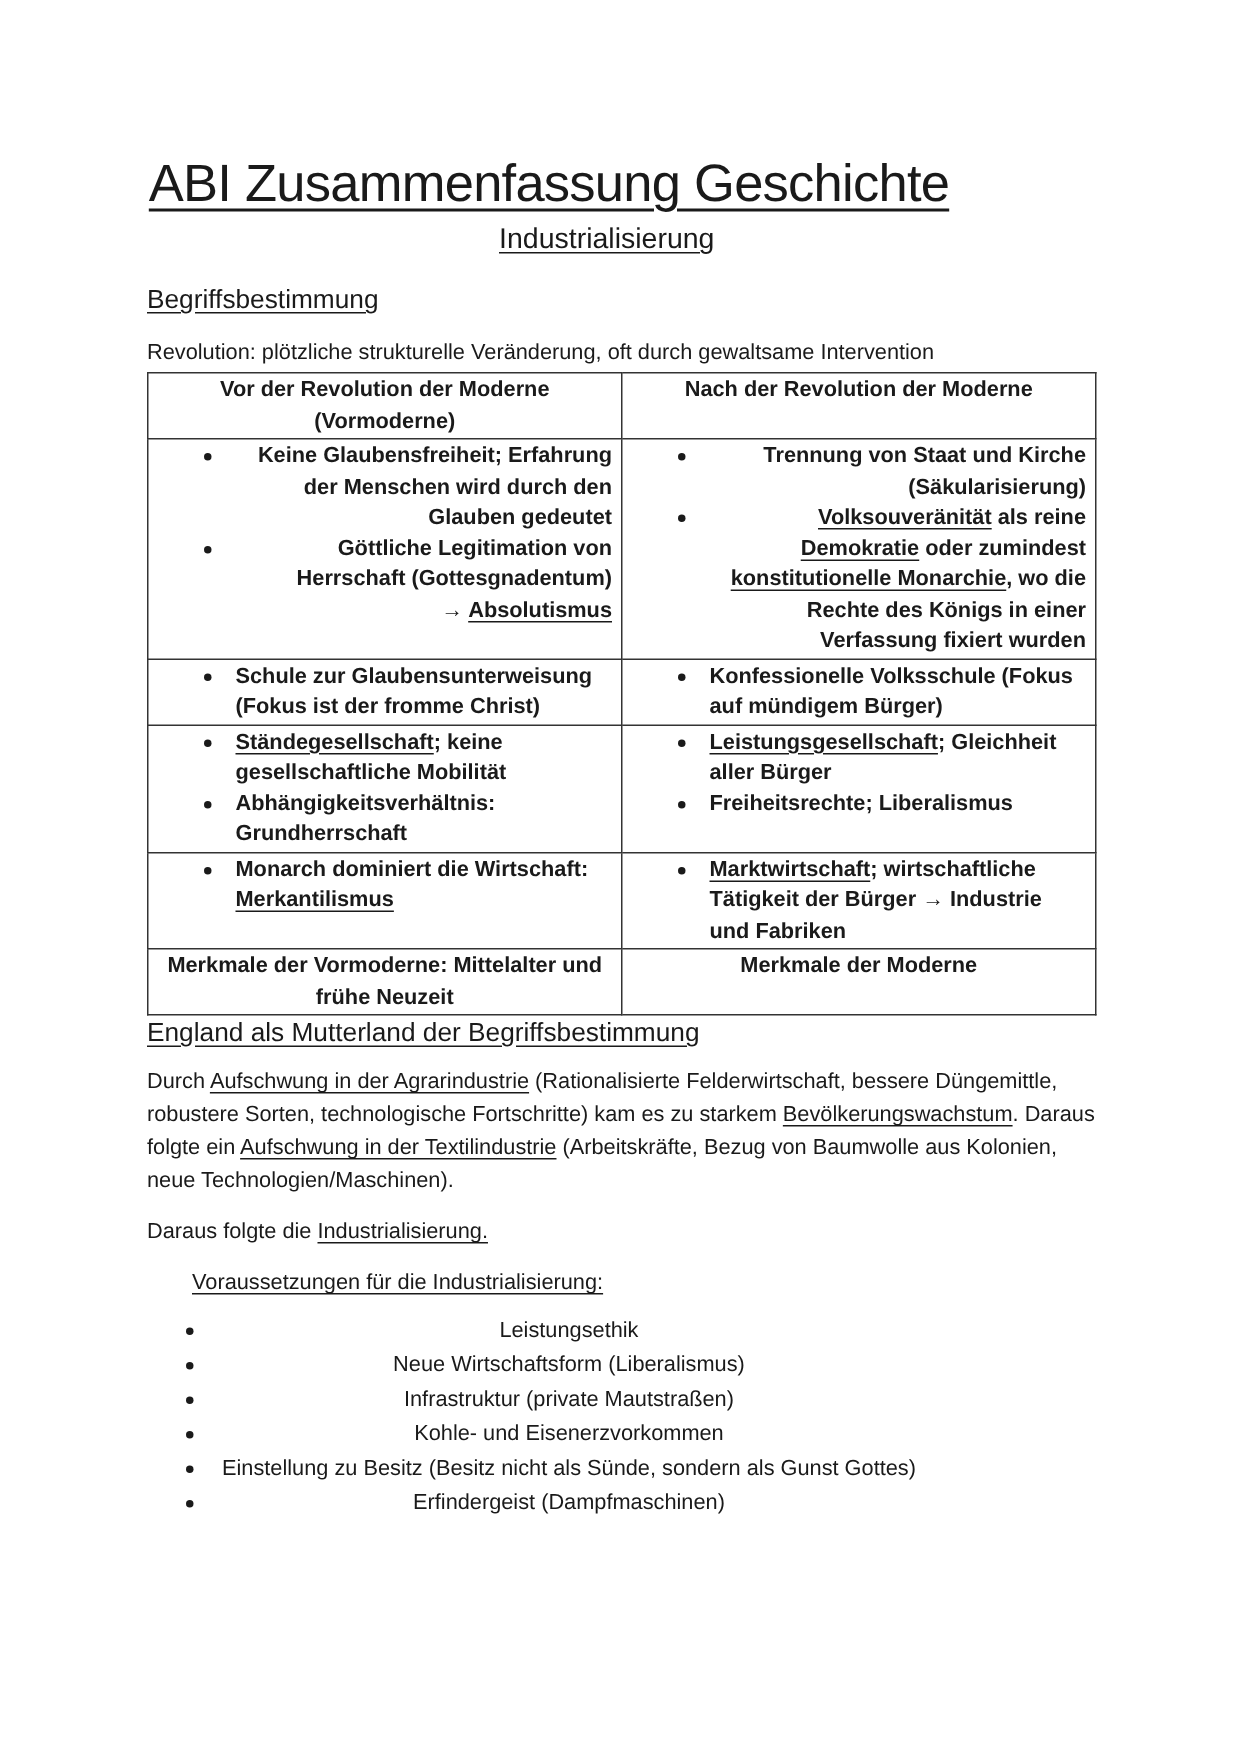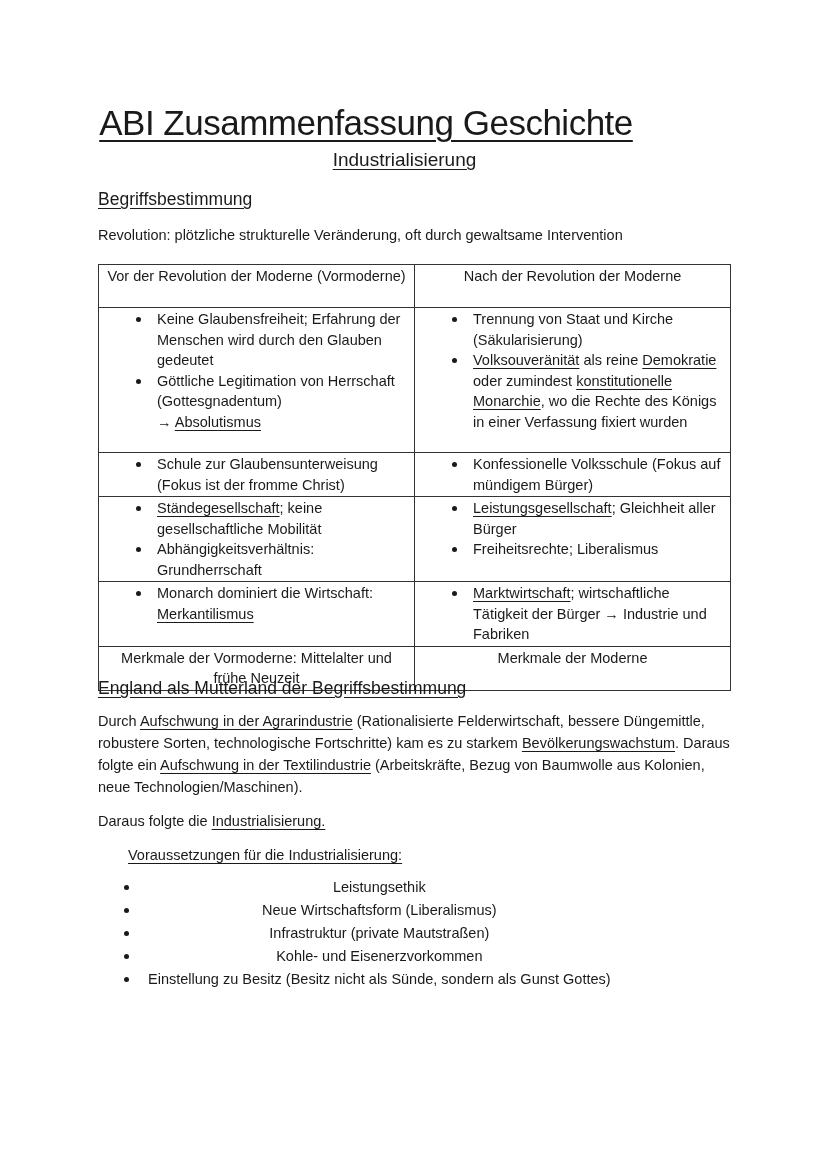--- a/index.html
+++ b/index.html
@@ -16,38 +16,39 @@
     .subtitle {
       left: 0; width: 809px; top: 147px; text-align: center;
       font-size: 19px; line-height: 26px;
     }
     .u { text-decoration: underline; text-underline-offset: 3px; }
     .h2 { font-size: 17.5px; line-height: 24px; left: 98px; }
     .p { font-size: 14.5px; line-height: 22px; left: 98px; }
     .para { width: 640px; }
 
     table.cmp {
-      position: absolute; left: 98px; top: 264px; width: 632px;
+      position: absolute; left: 98px; top: 248px; width: 632px;
       border-collapse: collapse; font-size: 14.5px; line-height: 20.5px;
       table-layout: fixed;
+      font-weight: bold;
     }
     table.cmp td {
       border: 1.5px solid #333; vertical-align: top; padding: 1px 6px 1px 6px;
     }
     table.cmp td.c { text-align: center; }
     table.cmp col.a { width: 316px; }
     table.cmp col.b { width: 316px; }
     ul.b { margin: 0; padding: 0; list-style: none; }
     ul.b li { position: relative; padding-left: 52px; padding-right: 0; }
     ul.b li::before {
       content: ""; position: absolute; left: 31px; top: 8px;
       width: 5px; height: 5px; border-radius: 50%; background: #1a1a1a;
     }
     .row1 td { height: 40px; }
-    .row2 td { height: 142px; }
+    .row2 td { height: 142px; text-align: right; }
     .row3 td { height: 40px; }
     .row4 td { height: 80px; }
     .row5 td { height: 60px; }
     .row6 td { height: 38px; }
 
     ul.pre { position: absolute; left: 98px; top: 876px; margin: 0; padding: 0; list-style: none;
       font-size: 14.5px; line-height: 23px; }
     ul.pre li { position: relative; padding-left: 50px; text-align: center; }
     ul.pre li::before {
       content: ""; position: absolute; left: 26px; top: 9px;
@@ -139,13 +140,14 @@
 <div class="abs p" style="top:810px;"><span>Daraus folgte die </span><span class="u">Industrialisierung.</span></div>
 
 <div class="abs p" style="top:844px;margin-left:30px;"><span class="u">Voraussetzungen für die Industrialisierung:</span></div>
 
 <ul class="pre">
   <li>Leistungsethik</li>
   <li>Neue Wirtschaftsform (Liberalismus)</li>
   <li>Infrastruktur (private Mautstraßen)</li>
   <li>Kohle- und Eisenerzvorkommen</li>
   <li>Einstellung zu Besitz (Besitz nicht als Sünde, sondern als Gunst Gottes)</li>
+  <li>Erfindergeist (Dampfmaschinen)</li>
 </ul>
 
 </body></html>

